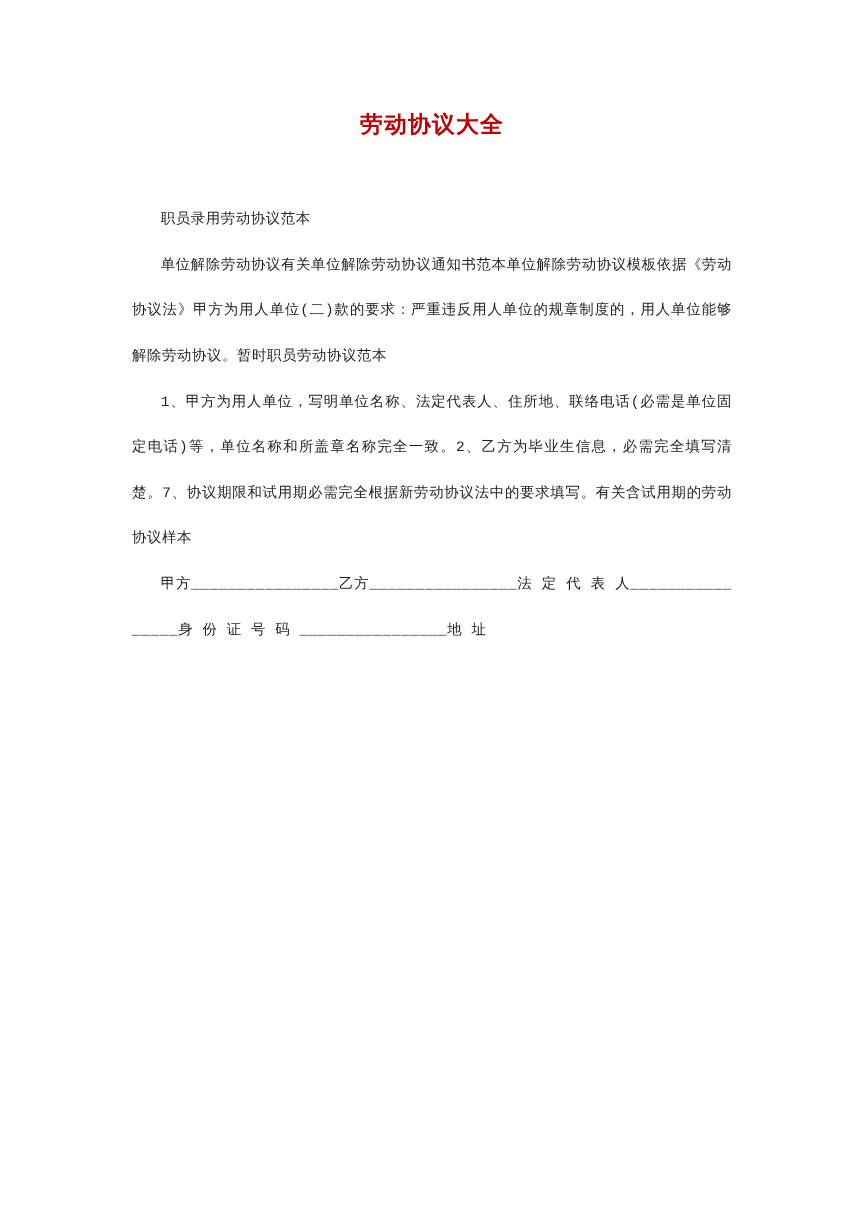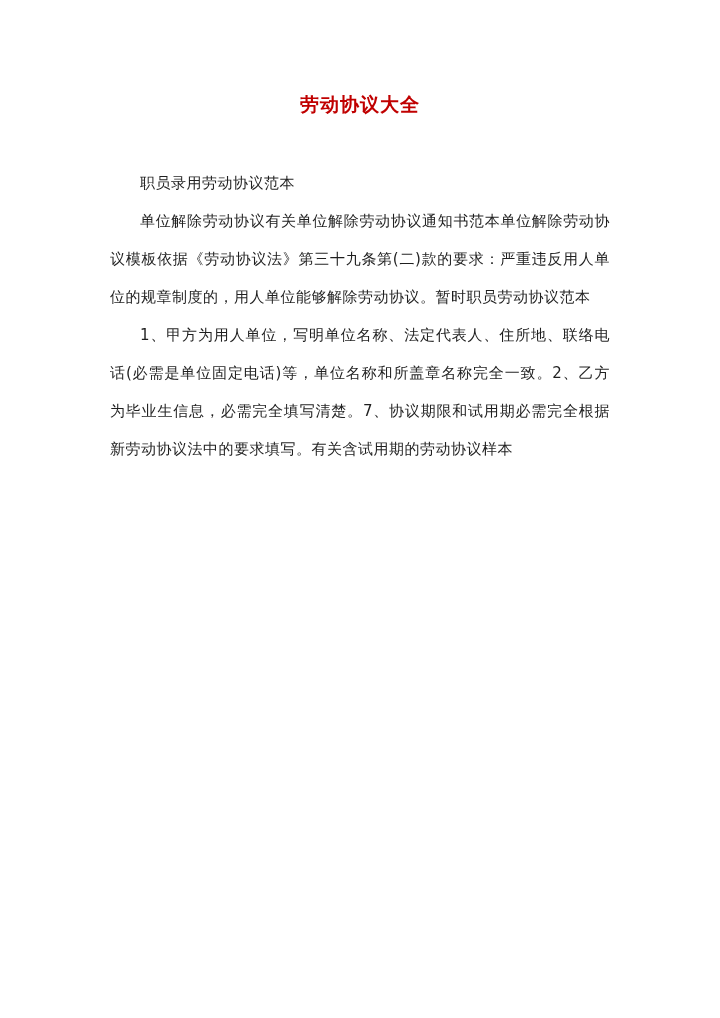--- a/index.html
+++ b/index.html
@@ -22,35 +22,37 @@
     margin: 0 0 46px 0;
     text-align: center;
     font-size: 19px;
     font-weight: bold;
     color: #c00000;
     letter-spacing: 1px;
     line-height: 28px;
   }
   .para {
     margin: 0;
-    font-size: 15px;
+    font-size: 12px;
     line-height: 38px;
     text-align: justify;
     text-indent: 2em;
     word-break: break-all;
     letter-spacing: 0.5px;
+    font-family: Liberation Mono, monospace;
   }
 </style>
 </head>
 <body>
 
 <div class="page">
   <h1 class="doc-title">劳动协议大全</h1>
 
   <p class="para">职员录用劳动协议范本</p>
 
 
-  <p class="para">单位解除劳动协议有关单位解除劳动协议通知书范本单位解除劳动协议模板依据《劳动协议法》第三十九条第(二)款的要求：严重违反用人单位的规章制度的，用人单位能够解除劳动协议。暂时职员劳动协议范本</p>
+  <p class="para">单位解除劳动协议有关单位解除劳动协议通知书范本单位解除劳动协议模板依据《劳动协议法》甲方为用人单位(二)款的要求：严重违反用人单位的规章制度的，用人单位能够解除劳动协议。暂时职员劳动协议范本</p>
 
 
   <p class="para">1、甲方为用人单位，写明单位名称、法定代表人、住所地、联络电话(必需是单位固定电话)等，单位名称和所盖章名称完全一致。2、乙方为毕业生信息，必需完全填写清楚。7、协议期限和试用期必需完全根据新劳动协议法中的要求填写。有关含试用期的劳动协议样本</p>
 
+  <p class="para">甲方________________乙方________________法 定 代 表 人________________身 份 证 号 码 ________________地 址</p>
 </div>
 
 </body></html>

